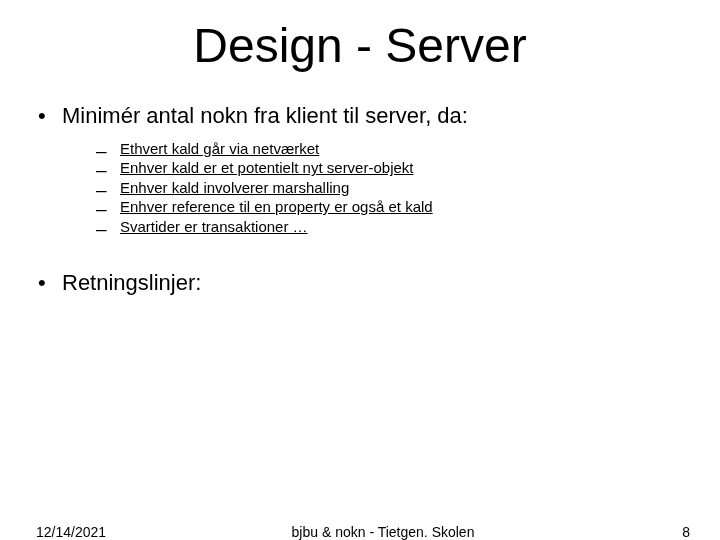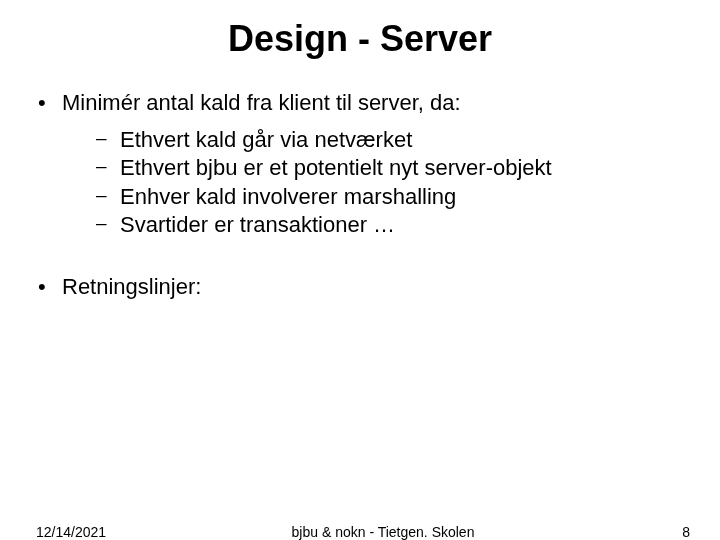--- a/index.html
+++ b/index.html
@@ -13,22 +13,22 @@
     overflow: hidden;
   }
   .slide {
     position: relative;
     width: 720px;
     height: 540px;
     box-sizing: border-box;
   }
   .title {
     text-align: center;
-    font-size: 36px;
-    font-weight: 700;
+    font-size: 48px;
+    font-weight: 400;
     margin-top: 18px;
     margin-bottom: 28px;
   }
   .content {
     padding-left: 34px;
     padding-right: 30px;
   }
   ul.lvl1 {
     list-style: none;
     padding-left: 0;
@@ -49,22 +49,23 @@
     font-size: 22px;
   }
   ul.lvl2 {
     list-style: none;
     padding-left: 0;
     margin: 8px 0 0 32px;
   }
   ul.lvl2 > li {
     position: relative;
     padding-left: 26px;
-    font-size: 22px;
+    font-size: 15px;
     line-height: 1.3;
+    text-decoration: underline;
   }
   ul.lvl2 > li::before {
     content: "–";
     position: absolute;
     left: 2px;
     top: 0;
     font-size: 19px;
   }
   .gap {
     height: 26px;
@@ -95,25 +96,26 @@
 </head>
 <body>
 
 <div class="slide">
 
   <div class="title">Design - Server</div>
 
   <div class="content">
     <ul class="lvl1">
       <li>
-        <span>Minimér antal kald fra klient til server, da:</span>
+        <span>Minimér antal nokn fra klient til server, da:</span>
         <ul class="lvl2">
           <li><span>Ethvert kald går via netværket</span></li>
-          <li><span>Ethvert bjbu er et potentielt nyt server-objekt</span></li>
+          <li><span>Enhver kald er et potentielt nyt server-objekt</span></li>
           <li><span>Enhver kald involverer marshalling</span></li>
+          <li><span>Enhver reference til en property er også et kald</span></li>
           <li><span>Svartider er transaktioner …</span></li>
         </ul>
       </li>
     </ul>
 
     <div class="gap"></div>
 
     <ul class="lvl1">
       <li>
         <span>Retningslinjer:</span>

